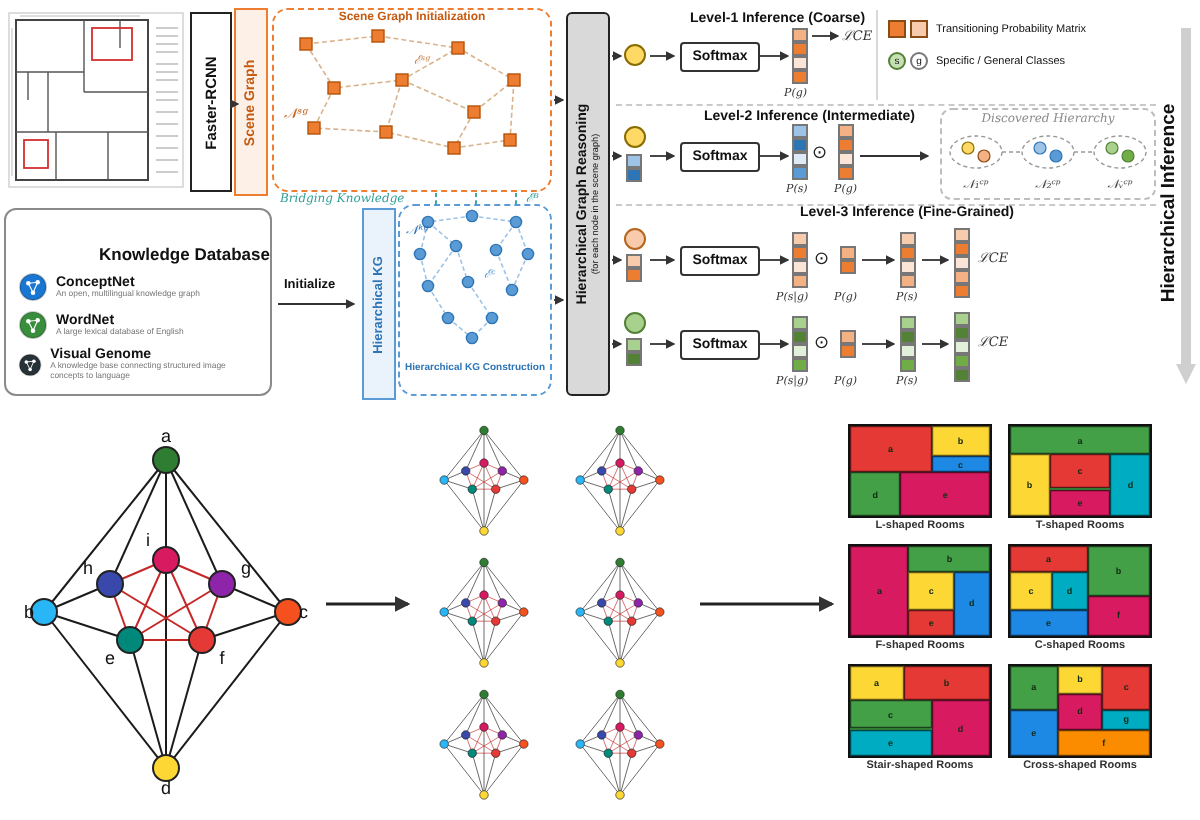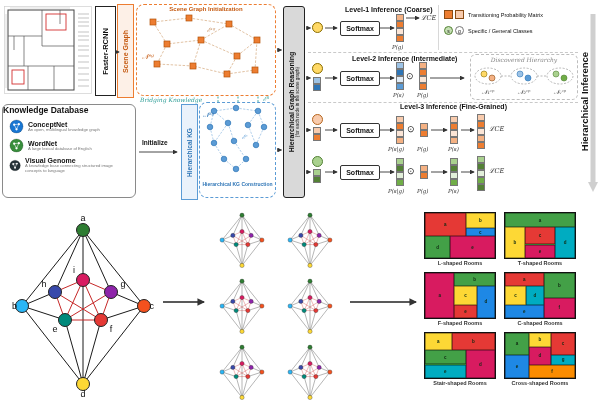--- a/index.html
+++ b/index.html
@@ -78,21 +78,21 @@
       </g>
       <text x="5" y="47" font-size="7" font-style="italic" font-family="DejaVu Serif,serif" fill="#c55a11">𝒩ˢᵍ</text>
       <text x="70" y="20" font-size="6" font-style="italic" font-family="DejaVu Serif,serif" fill="#c08552">ℰˢᵍ</text>
     </svg>
   </div>
 
   <div class="mlabel" style="left:140px;top:95.5px;font-size:6px;color:#2e9e97">Bridging Knowledge</div>
   <div class="mlabel" style="left:263px;top:95px;font-size:6px;color:#2e9e97">ℰᴮ</div>
 
   <div class="abs" style="left:2px;top:104px;width:134px;height:94px;border:1px solid #8a8a8a;border-radius:6px;background:#fff;box-sizing:border-box">
-    <div style="text-align:left;font-weight:700;font-size:8.5px;margin-top:0">Knowledge Database</div>
+    <div style="text-align:right;font-weight:700;font-size:8.5px;margin-top:17px">Knowledge Database</div>
     <div class="kitem">
       <svg width="15" height="15" viewBox="0 0 16 16">
         <circle cx="8" cy="8" r="7" stroke="#00000033" fill="#1976d2"></circle>
         <circle cx="5.5" cy="6" r="1.2" fill="#fff"></circle>
           <circle cx="10.5" cy="5.5" r="1.2" fill="#fff"></circle>
           <circle cx="8" cy="11" r="1.2" fill="#fff"></circle>
         <path d="M5.5,6L10.5,5.5L8,11Z" fill="none" stroke="#fff" stroke-width="0.6"></path>
       </svg>
       <div>
         <div class="kname">ConceptNet</div>

